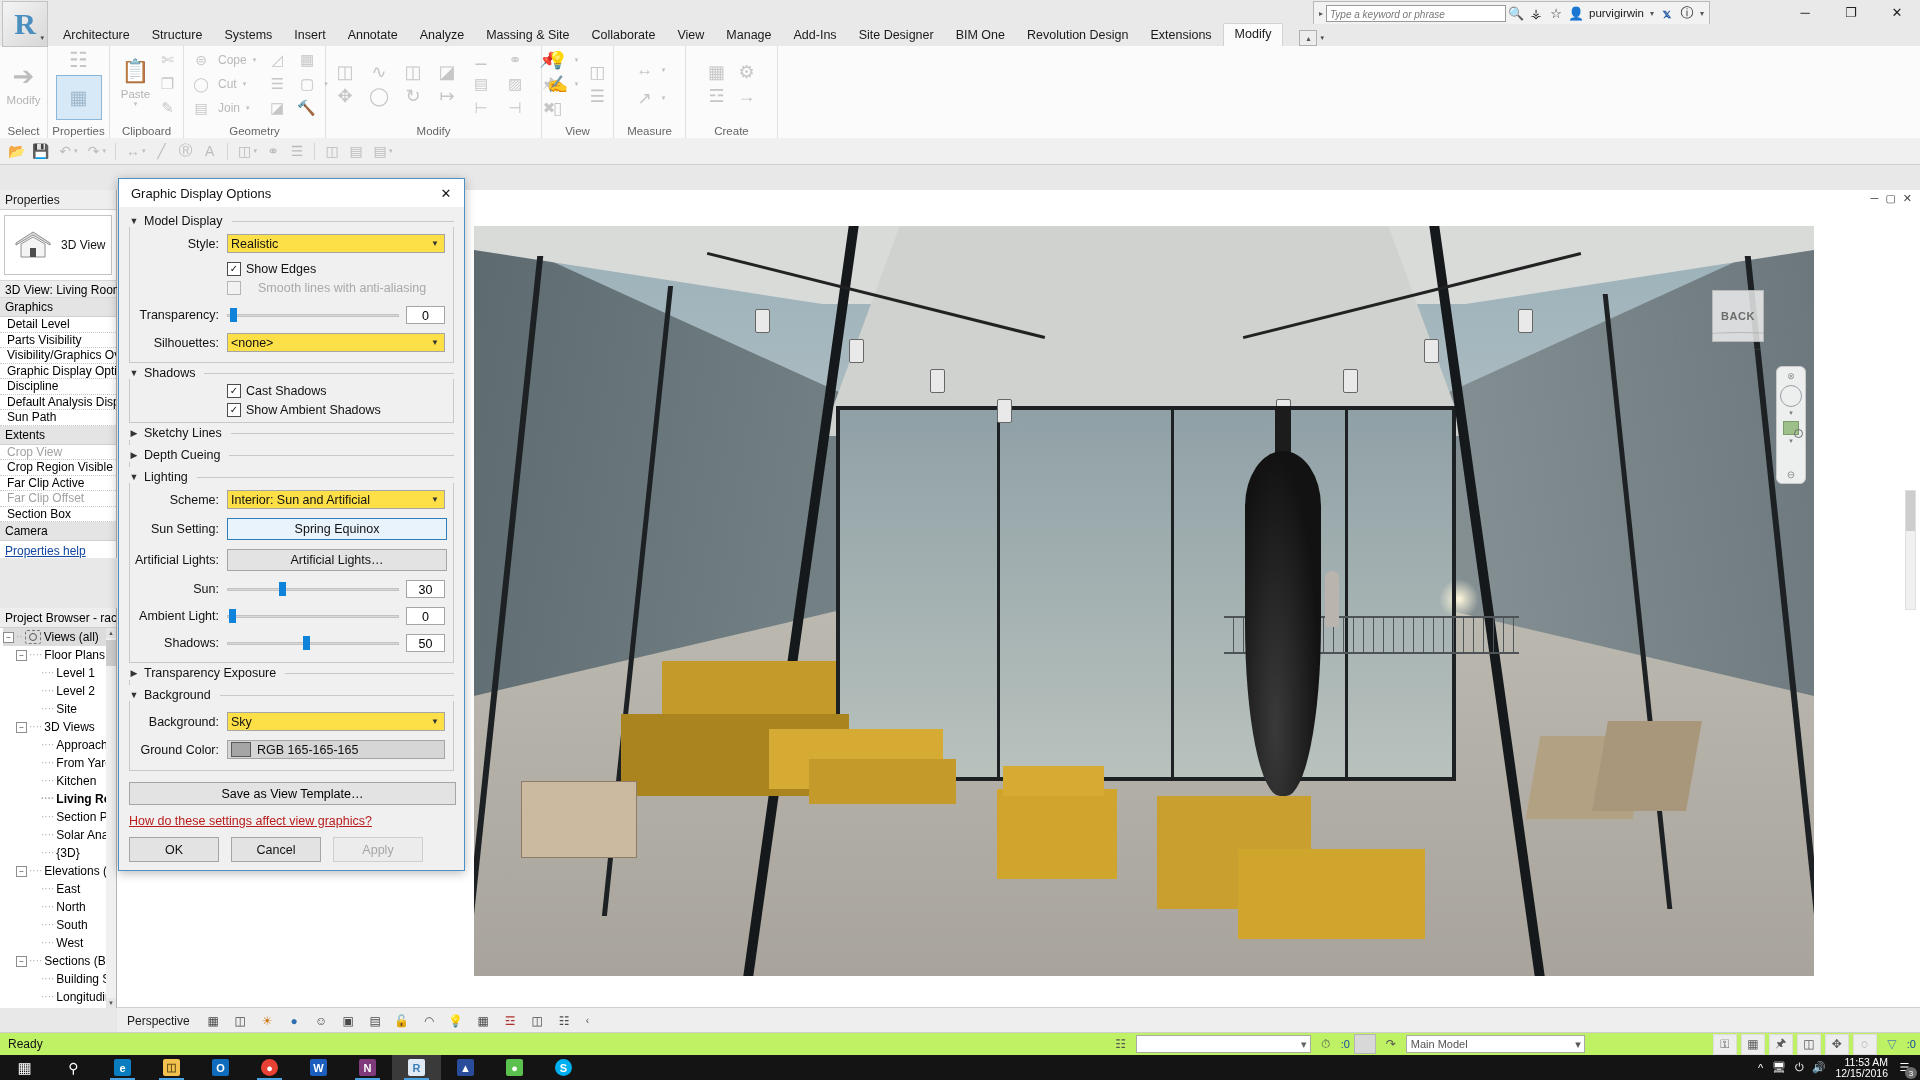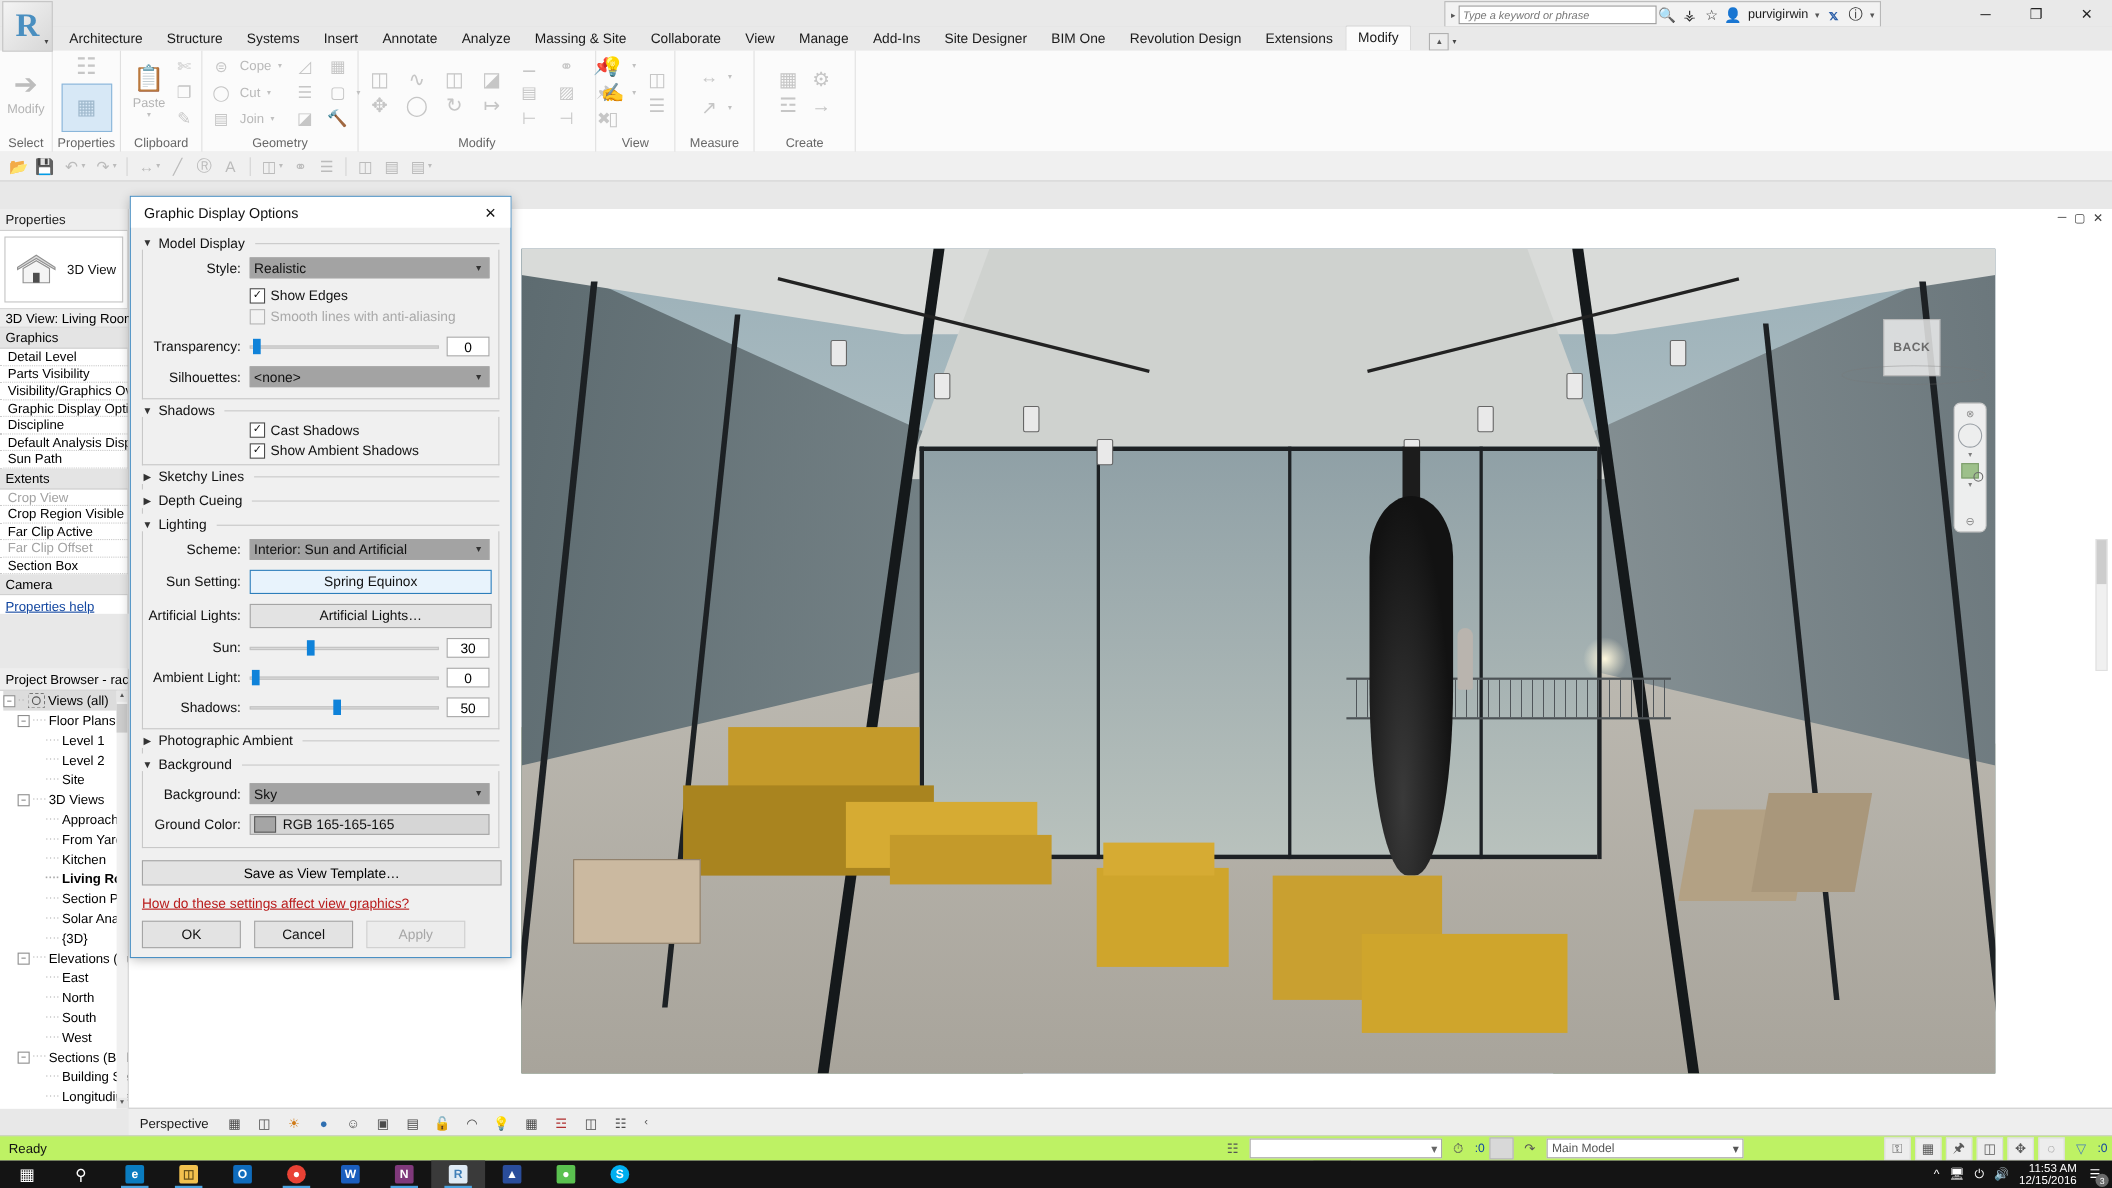--- a/index.html
+++ b/index.html
@@ -191,21 +191,21 @@
   .dlg-body{padding:4px 10px 8px 10px;}
   .sect{margin-top:3px;}
   .sect-hdr{display:flex;align-items:center;gap:5px;}
   .sect-hdr .tri{font-size:9px;color:#333;width:10px;text-align:center;}
   .sect-hdr .nm{font-size:12.5px;color:#111;}
   .sect-hdr .rule{flex:1;height:1px;background:#c8c8c8;margin-left:4px;}
   .sect-inner{border-left:1px solid #c8c8c8;border-bottom:1px solid #c8c8c8;border-right:1px solid #c8c8c8;margin-top:-1px;padding:7px 8px 8px 4px;}
   .frow{display:flex;align-items:center;margin-bottom:9px;}
   .flabel{width:85px;text-align:right;font-size:12.5px;color:#111;padding-right:8px;}
   .fctl{flex:1;}
-  select.revsel, .fakesel{width:100%;height:19px;border:1px solid #a5a5a5;background:#a3a3a3;font-size:12.5px;color:#111;
+  select.revsel, .fakesel{width:100%;height:19px;border:1px solid #a5a5a5;background:#fde047;font-size:12.5px;color:#111;
     font-family:"Liberation Sans",sans-serif;padding:0 3px;box-sizing:border-box;appearance:none;}
   .fakesel{display:flex;align-items:center;position:relative;}
   .fakesel .arr{position:absolute;right:5px;font-size:8px;color:#333;}
   .cbrow{display:flex;align-items:center;margin-bottom:5px;padding-left:93px;}
   .cb{width:12px;height:12px;border:1px solid #4b4b4b;background:#fff;display:flex;align-items:center;justify-content:center;
       font-size:10px;line-height:10px;color:#111;margin-right:5px;flex:none;}
   .cb.dis{border-color:#b5b5b5;background:#f2f2f2;}
   .cbtxt{font-size:12.5px;color:#111;}
   .cbtxt.dis{color:#a9a9a9;}
   .sliderrow{display:flex;align-items:center;margin-bottom:9px;}
@@ -889,21 +889,21 @@
               <div class="fakesel">
                 <span>Realistic</span>
                 <span class="arr">▼</span>
               </div>
             </div>
           </div>
           <div class="cbrow">
             <span class="cb">✓</span>
             <span class="cbtxt">Show Edges</span>
           </div>
-          <div class="cbrow" style="margin-bottom:11px;">
+          <div class="cbrow" style="margin-bottom:11px;gap:12px;">
             <span class="cb dis"></span>
             <span class="cbtxt dis">Smooth lines with anti-aliasing</span>
           </div>
           <div class="sliderrow">
             <span class="flabel">Transparency:</span>
             <div class="slider">
               <div class="trk"></div>
               <div class="thumb" style="left:2%;"></div>
             </div>
             <div class="numbox">0</div>
@@ -1012,21 +1012,21 @@
             </div>
             <div class="numbox">50</div>
           </div>
         </div>
       </div>
 
       
       <div class="sect">
         <div class="sect-hdr">
           <span class="tri">▶</span>
-          <span class="nm">Photographic Ambient</span>
+          <span class="nm">Transparency Exposure</span>
           <span class="rule"></span>
         </div>
         <div style="border-left:1px solid #c8c8c8;height:5px;"></div>
       </div>
 
       
       <div class="sect">
         <div class="sect-hdr">
           <span class="tri">▼</span>
           <span class="nm">Background</span>

